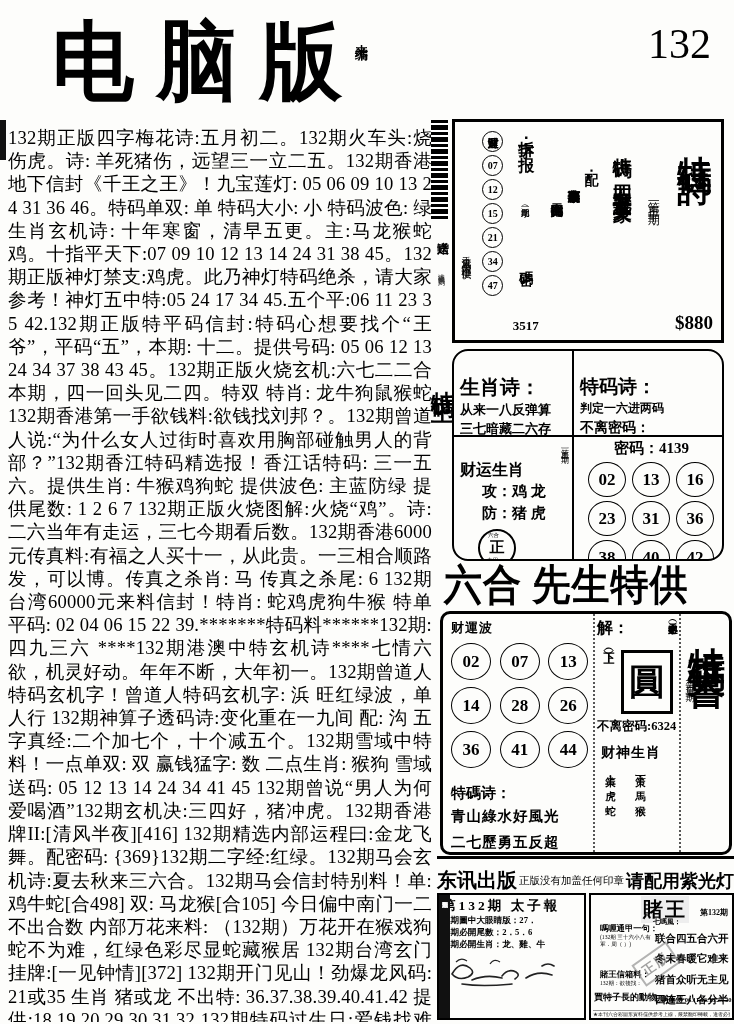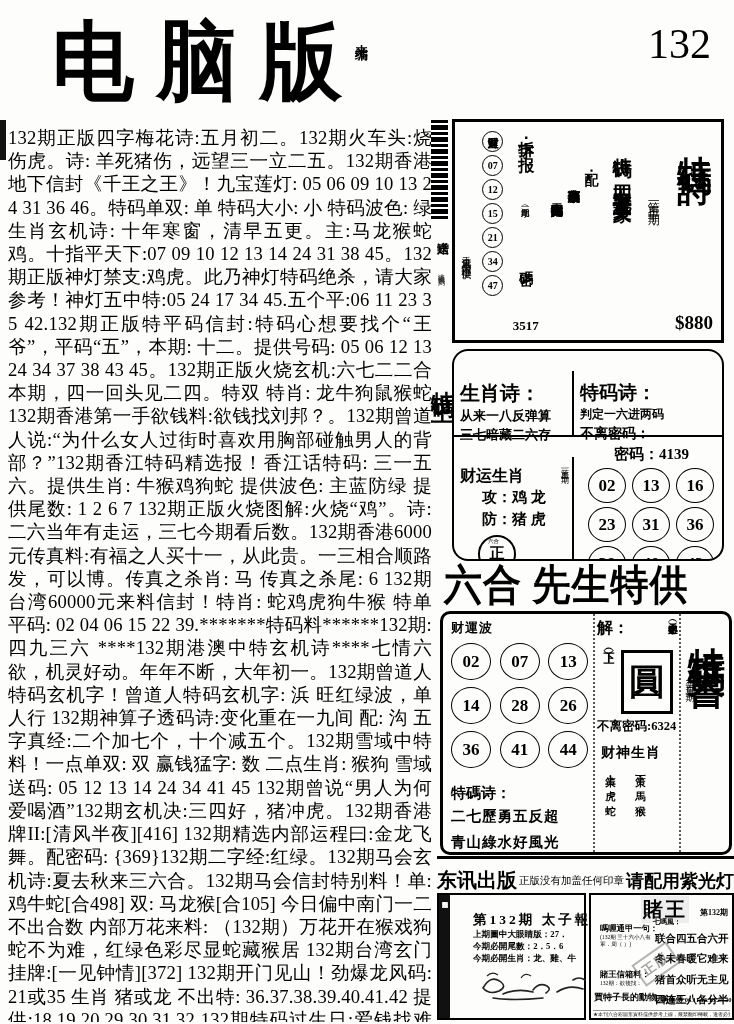--- a/index.html
+++ b/index.html
@@ -49,21 +49,21 @@
     display:flex;align-items:center;justify-content:center;font-size:10px;font-weight:bold;
     margin-bottom:3px;font-family:"Liberation Serif",serif;}
   .b1-src{font-size:10px;padding-top:120px;letter-spacing:2px;}
   
   .tmw{position:absolute;left:427px;top:372px;writing-mode:vertical-rl;text-orientation:upright;
     font-size:23px;font-weight:900;letter-spacing:6px;}
   
   .box2{position:absolute;left:452px;top:349px;width:272px;height:212px;
     border:2.5px solid #000;border-radius:16px;box-sizing:border-box;overflow:hidden;
     display:grid;grid-template-columns:120px 1fr;grid-template-rows:86px 1fr;}
-  .b2-cell{padding:9px 6px;box-sizing:border-box;margin-top:20px;}
+  .b2-cell{padding:23px 6px;box-sizing:border-box;}
   .b2-tl{border-right:2px solid #000;border-bottom:2px solid #000;}
   .b2-tr{border-bottom:2px solid #000;}
   .b2-bl{border-right:2px solid #000;position:relative;}
   .b2-sx-title{font-size:20px;font-weight:900;}
   .b2-sx-line{font-size:13px;font-weight:bold;line-height:1.45;}
   .b2-tm-title{font-size:19px;font-weight:900;}
   .b2-tm-line{font-size:12px;font-weight:bold;}
   .b2-tm-bl{font-size:14px;font-weight:900;margin-top:2px;}
   .b2-tm-mm{font-size:15px;font-weight:900;margin-left:34px;margin-top:2px;}
   .b2-cs-title{font-size:16px;font-weight:900;}
@@ -119,21 +119,21 @@
     display:flex;align-items:center;justify-content:space-between;padding-top:8px;}
   .fb-pub{font-size:20px;font-weight:900;}
   .fb-mid{font-size:10.5px;font-weight:normal;}
   .fb-right{font-size:18px;font-weight:900;}
   
   .box4{position:absolute;left:437px;top:893px;width:149px;height:127px;border:2px solid #000;
     box-sizing:border-box;}
   .b4-strip{position:absolute;left:0;top:0;bottom:0;width:11px;background:#111;}
   .b4-strip span{writing-mode:vertical-rl;text-orientation:upright;color:#fff;font-size:6px;
     display:block;margin:2px auto 0;}
-  .b4-body{margin-left:31px;padding:16px 3px;}
+  .b4-body{margin-left:0;padding:2px 3px;}
   .b4-title{font-size:13.5px;font-weight:900;letter-spacing:3px;white-space:nowrap;}
   .b4-line{font-size:8.6px;font-weight:bold;white-space:nowrap;}
   .b4-sketch{display:block;margin:1px 0;}
   .b4-provide{font-size:8.3px;font-weight:bold;line-height:1.25;}
   .b4-provide .lbl{font-size:10px;font-weight:900;}
   .box5{position:absolute;left:589px;top:893px;width:145px;height:127px;border:2px solid #000;
     box-sizing:border-box;position:absolute;overflow:hidden;}
   .b5-title{position:absolute;left:50px;top:1px;font-size:20px;font-weight:900;letter-spacing:2px;
     background:#eee;padding:0 2px;}
   .b5-issue{position:absolute;right:4px;top:12px;font-size:8px;font-weight:bold;}
@@ -252,22 +252,22 @@
       <span class="b3-circle">07</span>
       <span class="b3-circle">13</span>
       <span class="b3-circle">14</span>
       <span class="b3-circle">28</span>
       <span class="b3-circle">26</span>
       <span class="b3-circle">36</span>
       <span class="b3-circle">41</span>
       <span class="b3-circle">44</span>
     </div>
     <div class="b3-poem-title">特碼诗：</div>
+    <div class="b3-poem-line">青山綠水好風光</div>
     <div class="b3-poem-line">二七歷勇五反超</div>
-    <div class="b3-poem-line">青山綠水好風光</div>
   </div>
   <div class="b3-mid">
     <span class="b3-jie">解：</span>
     <span class="b3-updown">（上下）</span>
     <div class="b3-bigchar">圓</div>
     <div class="b3-tiansheng">天生迷字（必中）</div>
     <div class="b3-blmm">不离密码:6324</div>
     <div class="b3-cs-title">财神生肖</div>
     <div class="b3-cs-cols">
       <span class="b3-cs-col">上策：虎 蛇</span>

